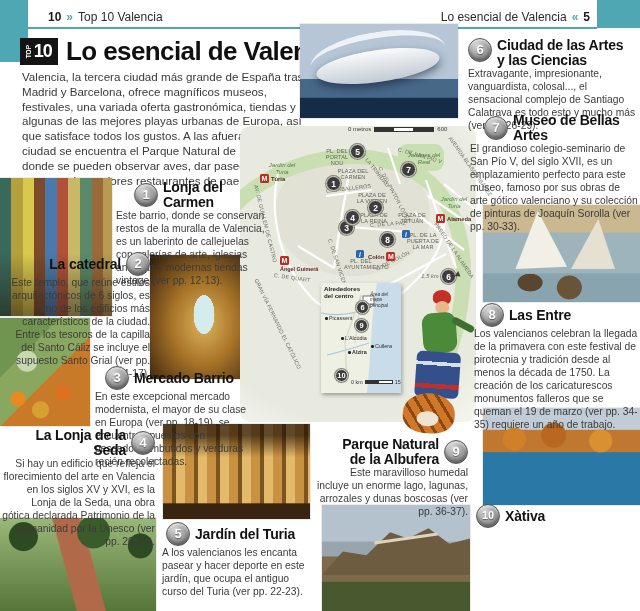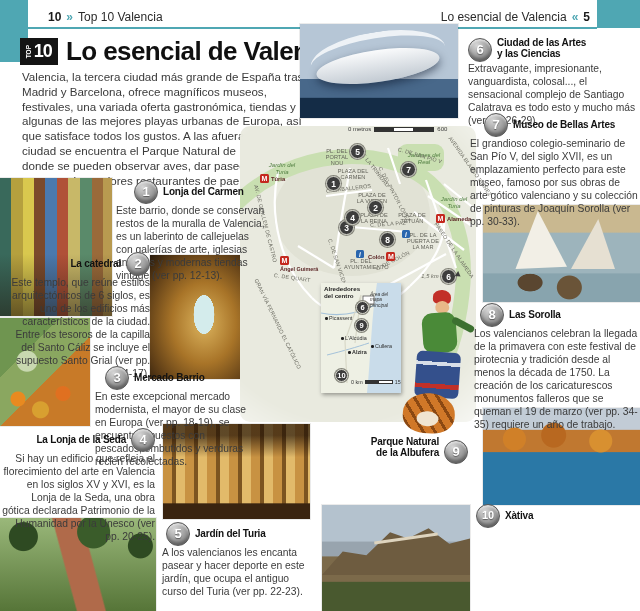--- a/index.html
+++ b/index.html
@@ -13,21 +13,21 @@
   .chev{color:#4fa7b3;font-weight:bold;margin:0 5px}
   .rule{height:2px;background:#4fa7b3}
   
   .logo{width:38px;height:27px;background:#141414;color:#fff;display:flex;align-items:center;justify-content:center;gap:1px}
   .logo .vtop{writing-mode:vertical-rl;transform:rotate(180deg);font-size:6.5px;font-weight:bold;letter-spacing:0;line-height:1}
   .logo .big{font-size:18px;font-weight:bold;letter-spacing:-1px}
   .ptitle{font-size:26px;font-weight:bold;color:#101010;letter-spacing:-0.6px}
   
   .intro{font-size:11.6px;line-height:1.28;color:#3a3a3a}
   .itm{font-size:10.3px;line-height:1.26;color:#3b3b3b}
-  .itm .ttl{font-size:10px;font-weight:bold;color:#121212;line-height:1.05;letter-spacing:-0.2px}
+  .itm .ttl{font-size:14px;font-weight:bold;color:#121212;line-height:1.05;letter-spacing:-0.2px}
   .ihead{display:flex;align-items:center;gap:5px;margin-bottom:1px}
   .ihead-r{display:flex;flex-direction:row-reverse;align-items:center;gap:5px;margin-bottom:1px}
   .r{text-align:right}
   .bd{flex:0 0 auto;width:22px;height:22px;border-radius:50%;
       background:radial-gradient(circle at 35% 28%,#d6d6d6,#9a9a9a 55%,#6d6d6d);
       border:1px solid #595959;color:#fff;font-size:13px;font-weight:bold;
       display:flex;align-items:center;justify-content:center;
       text-shadow:0 1px 1px rgba(0,0,0,.45);
       box-shadow:inset 0 -3px 3px rgba(0,0,0,.28),inset 0 2px 2px rgba(255,255,255,.55)}
   .bd.s{font-size:11px}
@@ -328,33 +328,34 @@
   <div class="ihead" style="margin-left:14px">
     <span class="bd">7</span>
     <span class="ttl">Museo de Bellas Artes</span>
   </div>
   <div>El grandioso colegio-seminario de San Pío V, del siglo XVII, es un emplazamiento perfecto para este museo, famoso por sus obras de arte gótico valenciano y su colección de pinturas de Joaquín Sorolla (ver pp. 30-33).</div>
 </div>
 
 <div class="itm abs" style="left:474px;top:303px;width:164px">
   <div class="ihead" style="margin-left:6px">
     <span class="bd">8</span>
-    <span class="ttl">Las Sorolla</span>
+    <span class="ttl">Las Entre</span>
   </div>
   <div>Los valencianos celebran la llegada de la primavera con este festival de pirotecnia y tradición desde al menos la década de 1750. La creación de los caricaturescos monumentos falleros que se queman el 19 de marzo (ver pp. 34-35) requiere un año de trabajo.</div>
 </div>
 
 <div class="itm abs r" style="left:316px;top:437px;width:152px">
   <div class="ihead-r" style="align-items:flex-start">
     <span class="bd" style="margin-top:3px">9</span>
     <span>
       <span class="ttl" style="display:block">Parque Natural</span>
       <span class="ttl" style="display:block">de la Albufera</span>
     </span>
   </div>
+  <div>Este maravilloso humedal incluye un enorme lago, lagunas, arrozales y dunas boscosas (ver pp. 36-37).</div>
 </div>
 
 <div class="itm abs" style="left:472px;top:504px;width:166px">
   <div class="ihead" style="margin-left:4px">
     <span class="bd s">10</span>
     <span class="ttl">Xàtiva</span>
   </div>
 </div>
 
 </body></html>

